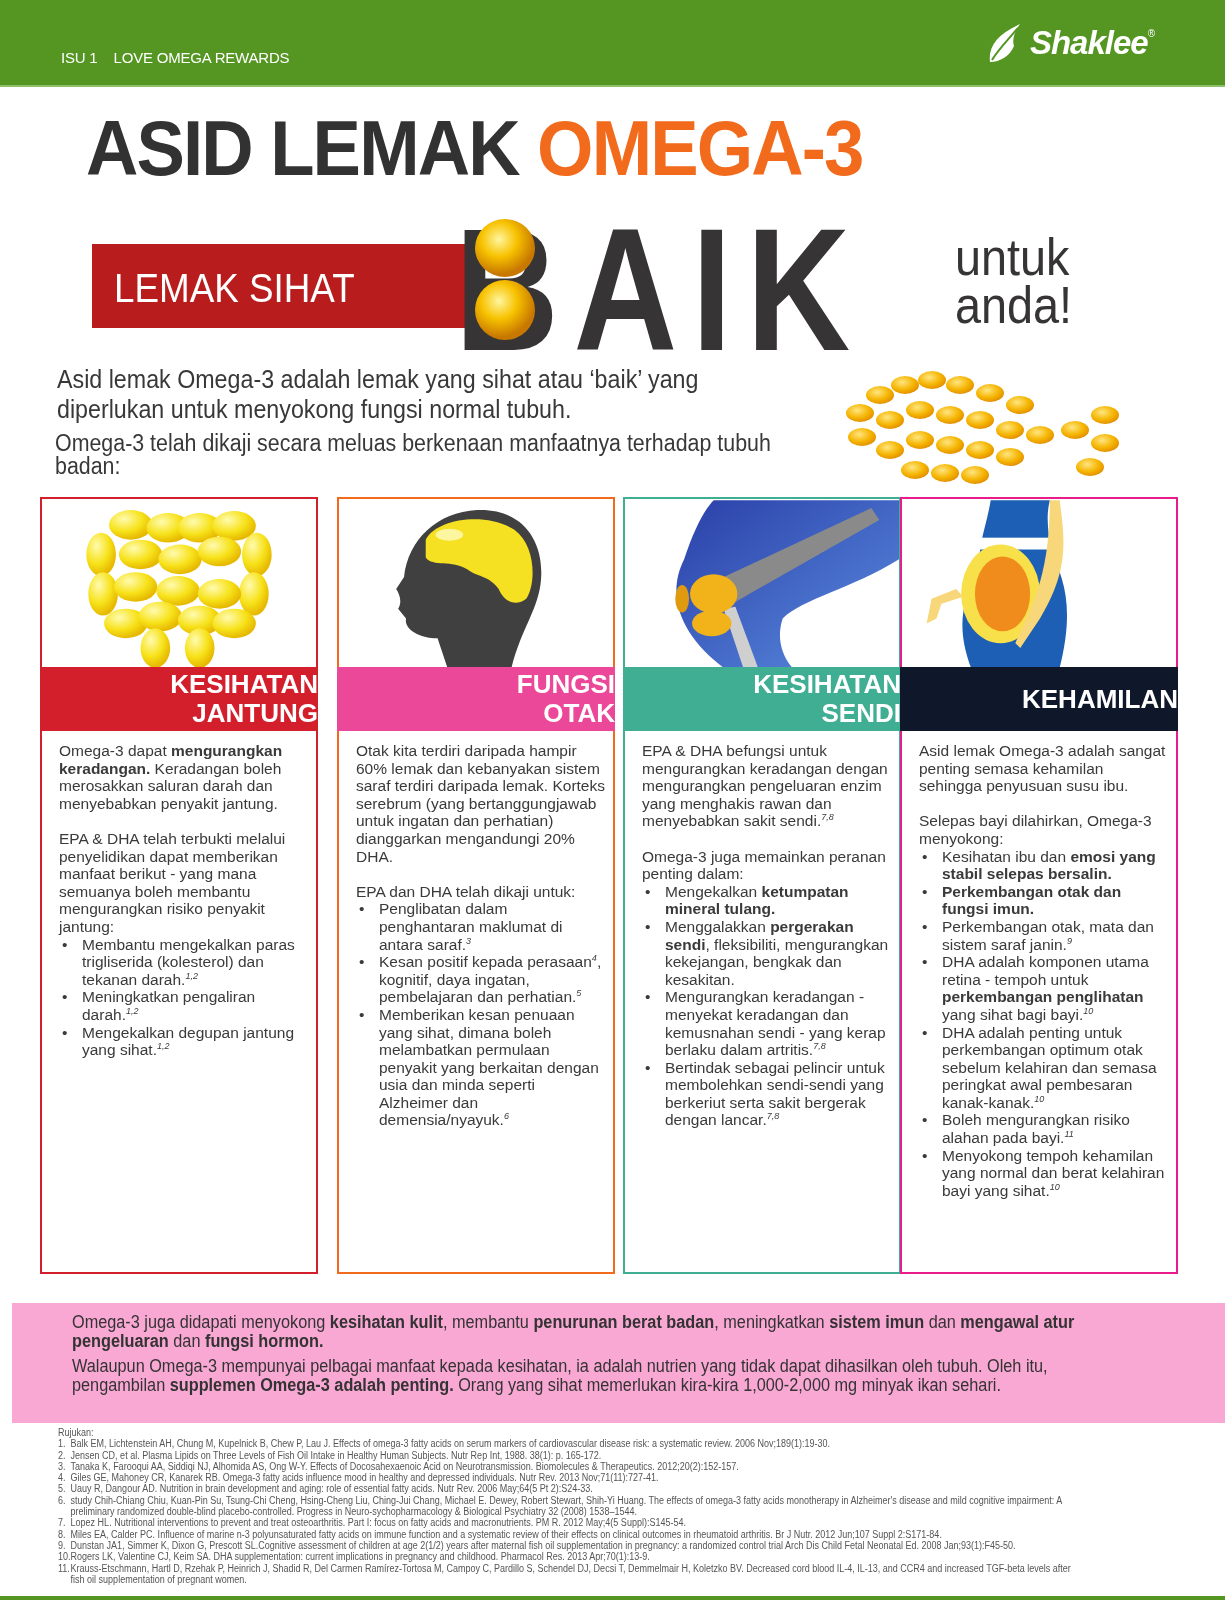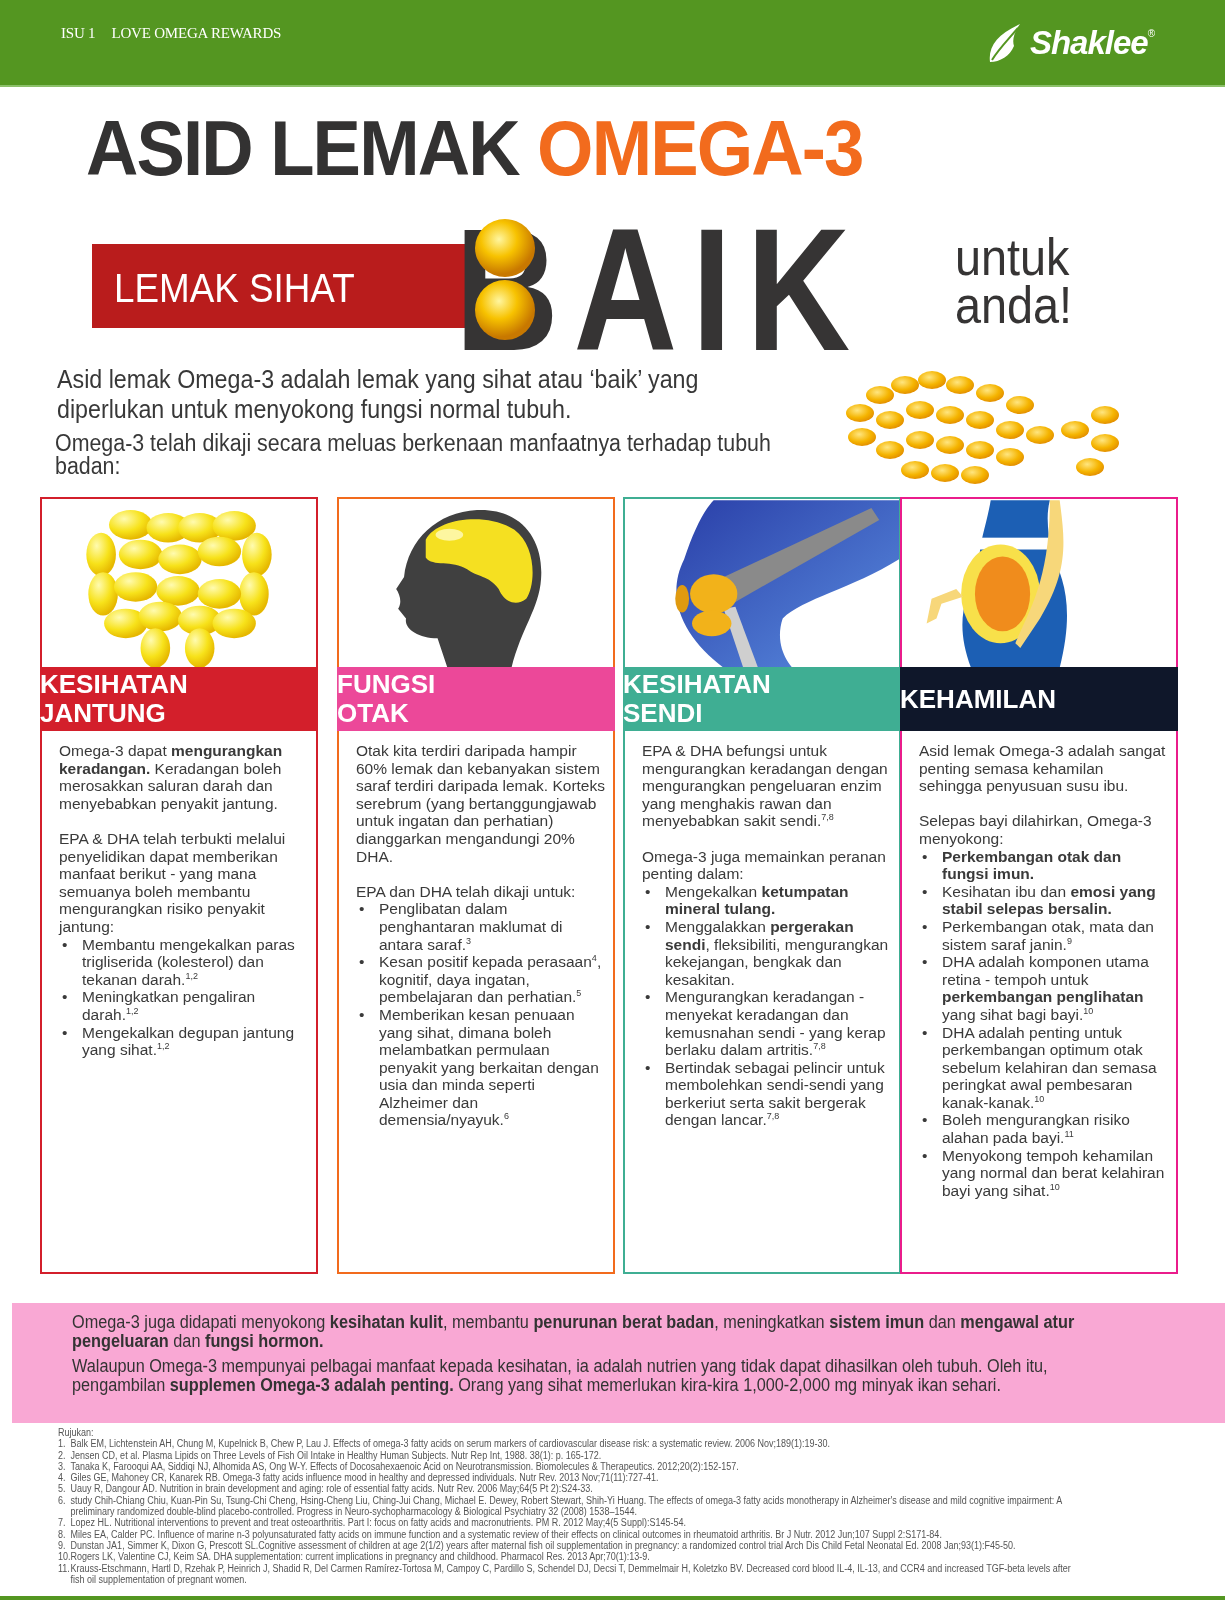--- a/index.html
+++ b/index.html
@@ -1,20 +1,20 @@
 <!DOCTYPE html>
 <html><head>
 <meta charset="utf-8">
 <style>
   * { box-sizing: border-box; margin: 0; padding: 0; }
   html, body { width: 1225px; height: 1600px; background: #ffffff; overflow: hidden; }
   body { font-family: "Liberation Sans", sans-serif; color: #333; position: relative; }
 
   .topbar { position: absolute; left: 0; top: 0; width: 1225px; height: 87px; background: #549621; border-bottom: 2px solid #8cc06a; }
-  .topbar .issue { position: absolute; left: 61px; top: 25px; color: #fff; font-size: 15px; letter-spacing: -0.2px; font-family: Liberation Serif, serif; }
+  .topbar .issue { position: absolute; left: 61px; top: 49px; color: #fff; font-size: 15px; letter-spacing: -0.2px; }
   .topbar .issue span { margin-right: 16px; }
   .logo { position: absolute; right: 70px; top: 20px; display: flex; align-items: center; color: #fff; }
   .logo .leaf { width: 46px; height: 46px; }
   .logo .brand { font-size: 33px; font-weight: bold; font-style: italic; letter-spacing: -1px; }
   .logo .reg { font-size: 10px; align-self: flex-start; margin-top: 8px; }
 
   .title1 { position: absolute; left: 86px; top: 103px; font-size: 78px; font-weight: bold; letter-spacing: -2px; color: #333232; transform: scaleX(0.93); transform-origin: left top; white-space: nowrap; }
   .title1 .orange { color: #f26b1d; }
 
   .greybar { position: absolute; left: 92px; top: 244px; width: 380px; height: 84px; background: #b91c1c; }
@@ -22,27 +22,27 @@
   .baik { position: absolute; left: 455px; top: 210px; font-size: 175px; line-height: 160px; color: #363434; letter-spacing: 18px; transform: scaleX(0.82); transform-origin: left top; white-space: nowrap; font-weight: bold; }
   .caps { position: absolute; left: 470px; top: 218px; width: 70px; height: 124px; }
   .untuk { position: absolute; left: 955px; top: 233px; font-size: 52px; line-height: 48px; color: #363434; transform: scaleX(0.9); transform-origin: left top; }
 
   .intro { position: absolute; left: 57px; top: 364px; font-size: 25px; line-height: 30px; color: #383838; width: 760px; transform: scaleX(0.93); transform-origin: left top; }
   .intro2 { position: absolute; left: 55px; top: 432px; font-size: 23px; line-height: 23px; color: #383838; width: 800px; transform: scaleX(0.93); transform-origin: left top; }
   .fish { position: absolute; left: 820px; top: 355px; width: 320px; height: 140px; }
 
   .card { position: absolute; top: 497px; width: 278px; height: 777px; border: 2px solid; background: #fff; }
   .card .img { position: absolute; left: 0; top: 0; width: 100%; height: 170px; }
-  .card .hdr { position: absolute; left: -2px; top: 168px; width: calc(100% + 4px); height: 64px; color: #fff; font-weight: bold; font-size: 26px; line-height: 29px; text-align: center; display: flex; align-items: flex-start; justify-content: center; flex-direction: column; }
+  .card .hdr { position: absolute; left: -2px; top: 168px; width: calc(100% + 4px); height: 64px; color: #fff; font-weight: bold; font-size: 26px; line-height: 29px; text-align: center; display: flex; align-items: flex-end; justify-content: center; flex-direction: column; }
   .card .body { position: absolute; left: 17px; top: 243px; right: 8px; font-size: 15.5px; line-height: 17.6px; color: #3a3a3a; }
   .card .body p { margin-bottom: 17.6px; }
   .card .body ul { list-style: none; }
   .card .body li { position: relative; padding-left: 23px; }
   .card .body li::before { content: "•"; position: absolute; left: 3px; top: 0; }
-  .card sup { font-size: 9px; vertical-align: super; line-height: 0; }
+  .card sup { font-size: 9px; vertical-align: super; line-height: 0; font-style: italic; }
   .c1 { left: 40px; border-color: #d31f2b; } .c1 .hdr { background: #d31f2b; }
   .c2 { left: 337px; border-color: #f26b1d; } .c2 .hdr { background: #ec4899; }
   .c3 { left: 623px; border-color: #3fae93; } .c3 .hdr { background: #3fae93; }
   .c4 { left: 900px; border-color: #ea1c8b; } .c4 .hdr { background: #0f172a; }
 
   .yellow { position: absolute; left: 12px; top: 1303px; width: 1225px; height: 120px; background: #f9a8d4; }
   .yellow p { position: absolute; left: 60px; width: 1120px; font-size: 17.5px; line-height: 19px; color: #333; transform: scaleX(0.93); transform-origin: left top; }
   .yellow .p1 { top: 10px; } .yellow .p2 { top: 54px; }
 
   .refs { position: absolute; left: 58px; top: 1427px; width: 1130px; font-size: 10px; line-height: 11.3px; color: #555; transform: scaleX(0.9); transform-origin: left top; }
@@ -242,22 +242,22 @@
     <path d="M150 0 L160 0 C165 40 170 70 140 120 L120 150 L115 145 C130 110 150 80 150 0 Z" fill="#f7d77a"></path>
     <path d="M55 90 L30 100 L25 125 L35 120 L40 105 L62 98 Z" fill="#f7d77a"></path>
   </svg>
   <div class="hdr">
       <div>KEHAMILAN</div>
     </div>
   <div class="body">
     <p>Asid lemak Omega-3 adalah sangat penting semasa kehamilan sehingga penyusuan susu ibu.</p>
     <p style="margin-bottom:0">Selepas bayi dilahirkan, Omega-3 menyokong:</p>
     <ul>
+      <li><span>Kesihatan ibu dan </span><b>emosi yang stabil selepas bersalin.</b></li>
       <li><b>Perkembangan otak dan fungsi imun.</b></li>
-      <li><span>Kesihatan ibu dan </span><b>emosi yang stabil selepas bersalin.</b></li>
       <li><span>Perkembangan otak, mata dan sistem saraf janin.</span><sup>9</sup></li>
       <li><span>DHA adalah komponen utama retina - tempoh untuk </span><b>perkembangan penglihatan</b><span> yang sihat  bagi bayi.</span><sup>10</sup></li>
       <li><span>DHA adalah penting untuk perkembangan optimum otak sebelum kelahiran dan semasa peringkat awal pembesaran kanak-kanak.</span><sup>10</sup></li>
       <li><span>Boleh mengurangkan risiko alahan pada bayi.</span><sup>11</sup></li>
       <li><span>Menyokong tempoh kehamilan yang normal dan berat kelahiran bayi yang sihat.</span><sup>10</sup></li>
     </ul>
   </div>
 </div>
 
 <div class="yellow">

